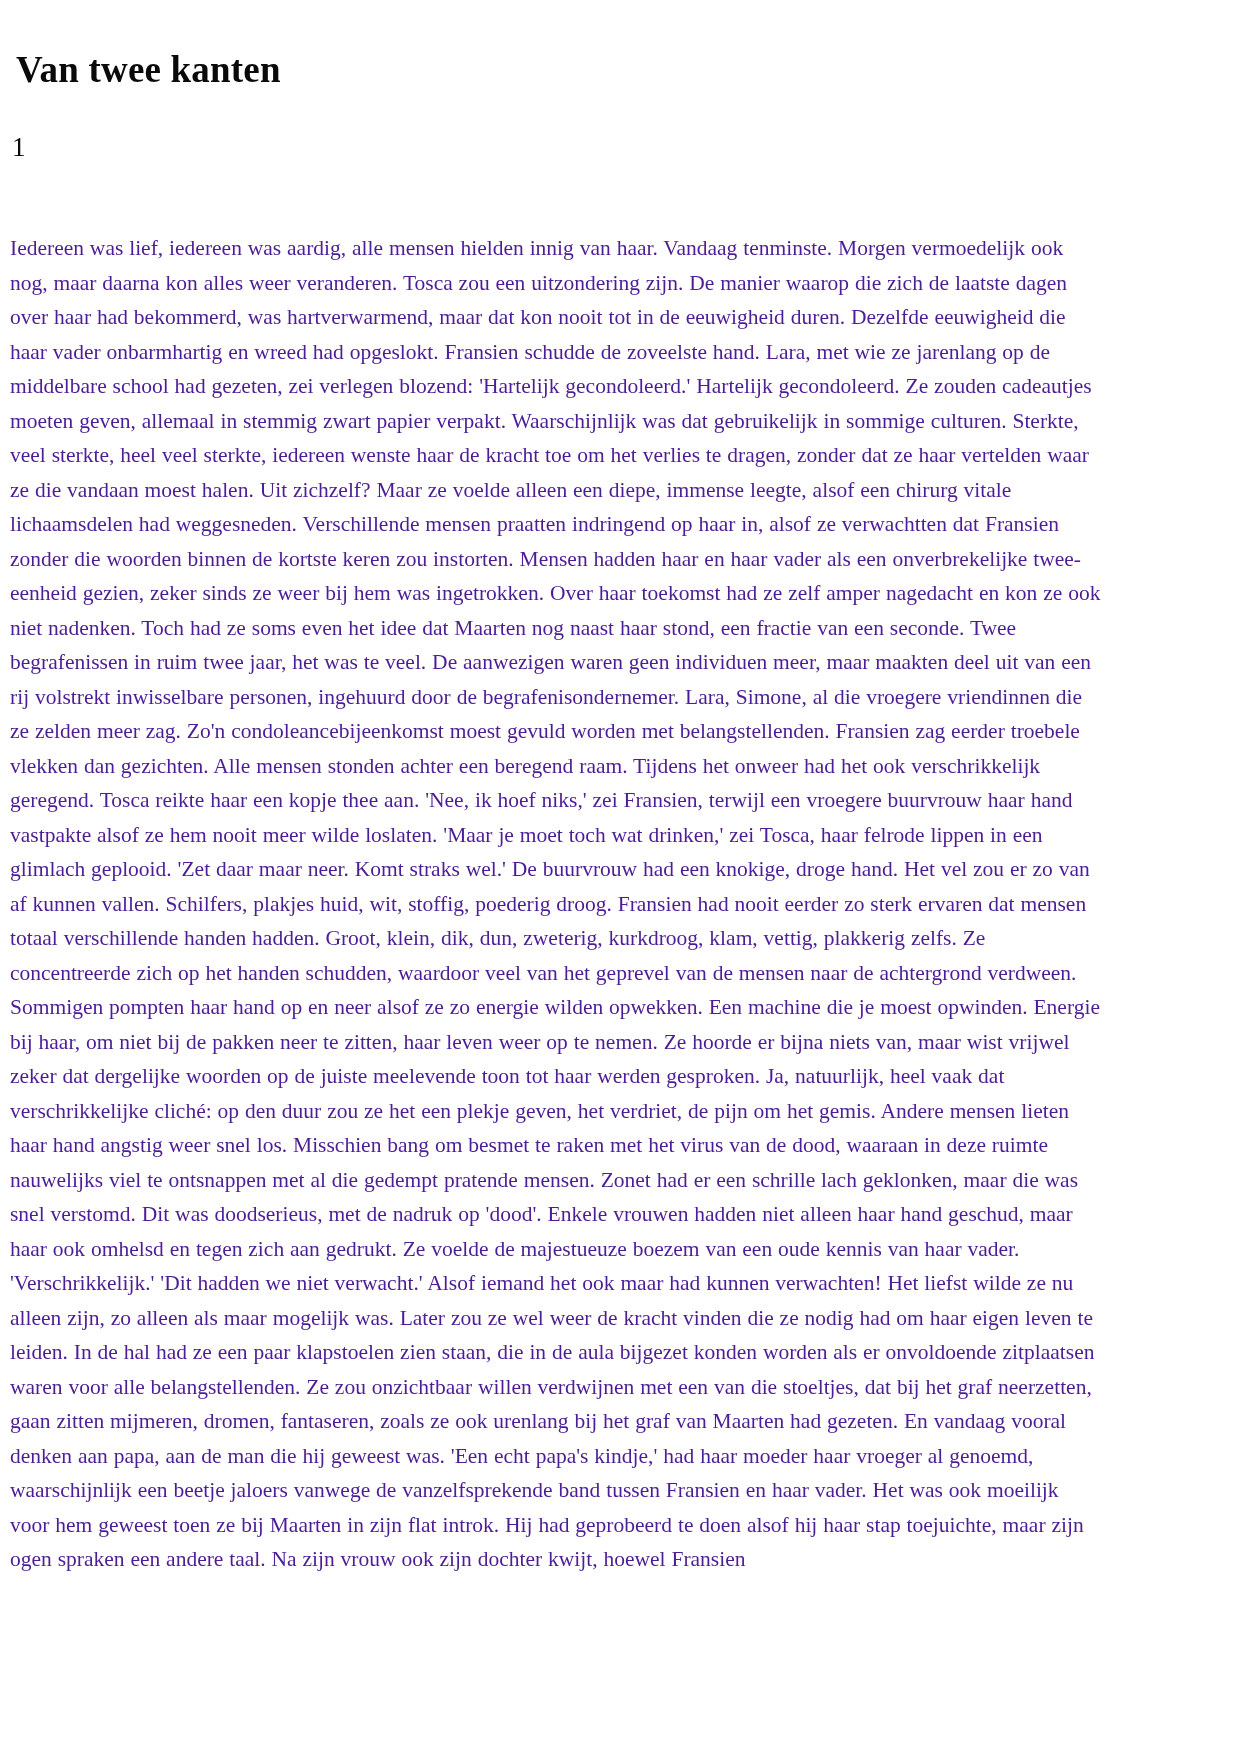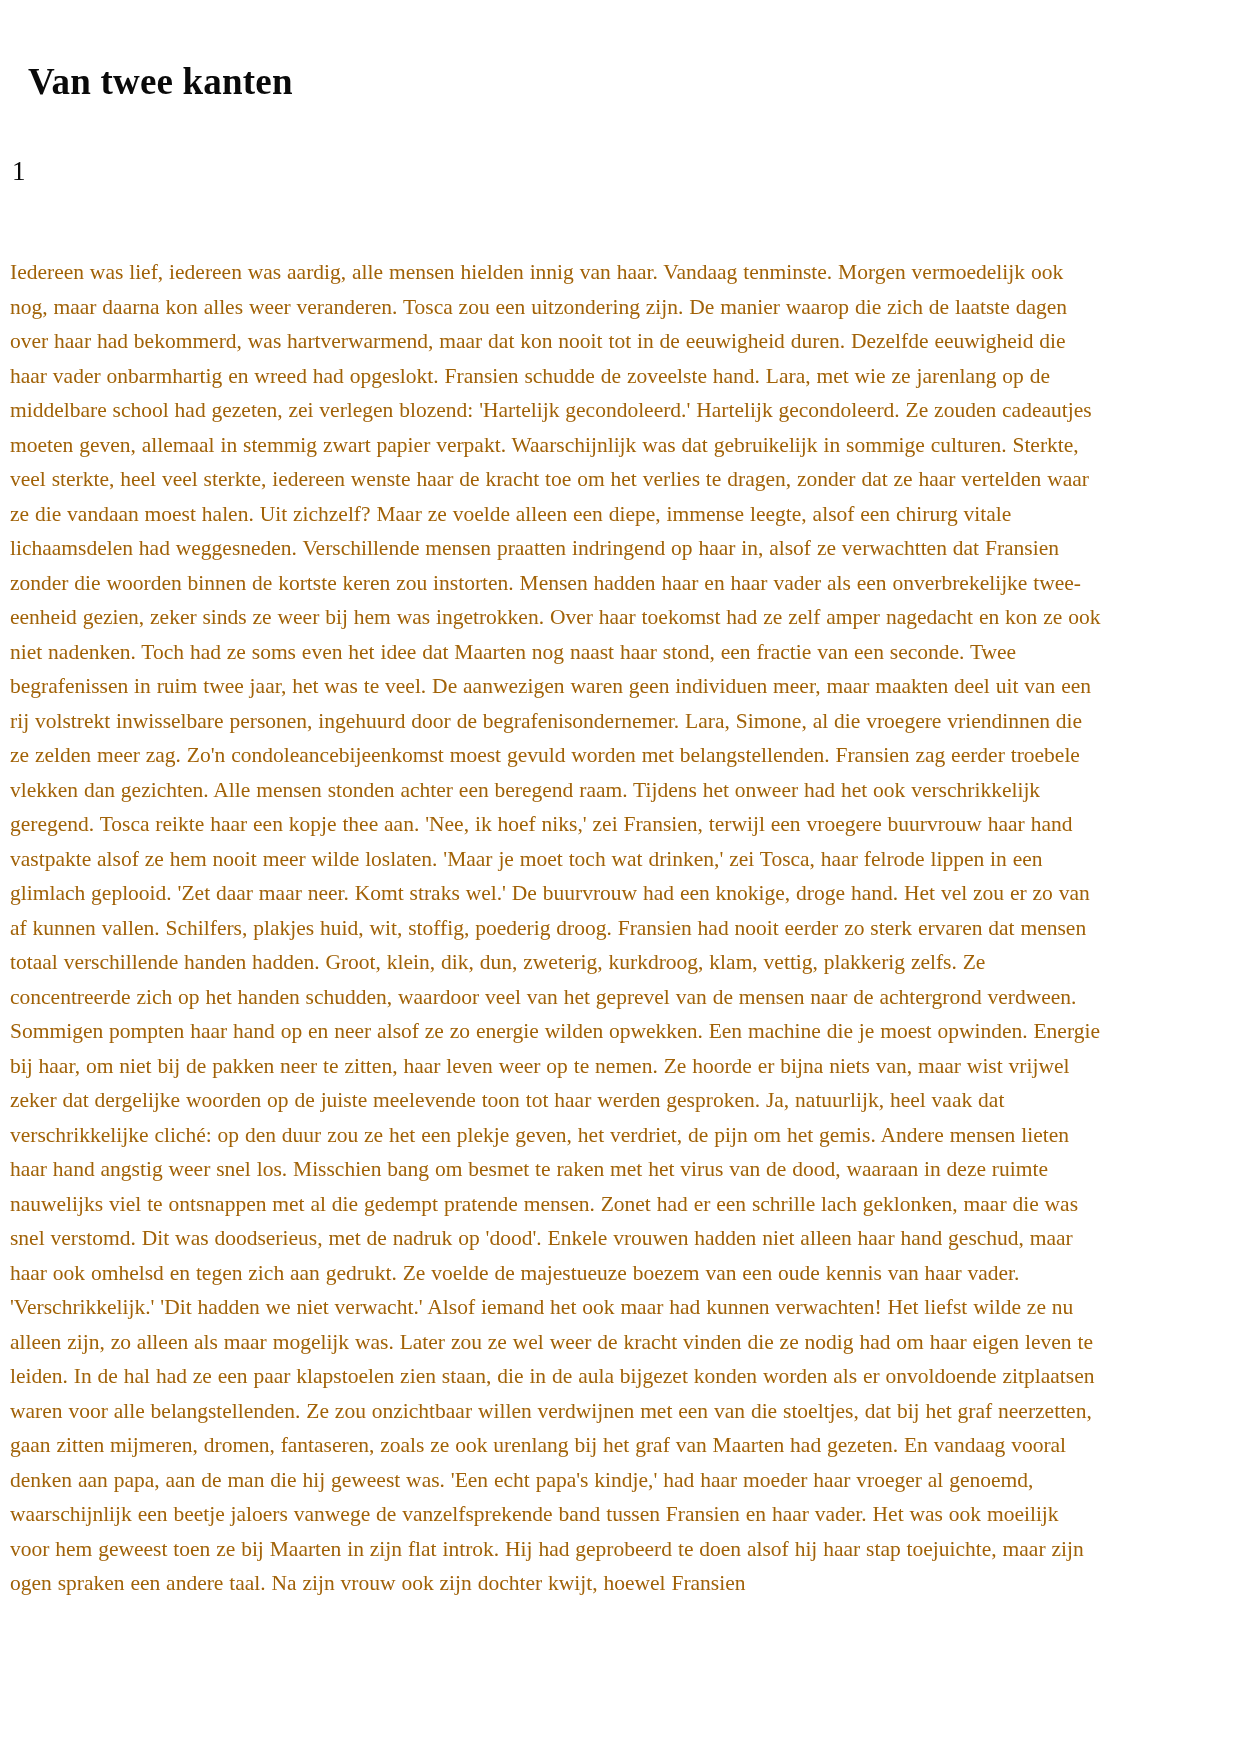--- a/index.html
+++ b/index.html
@@ -12,21 +12,21 @@
     position: relative;
     width: 1240px;
     height: 1752px;
     background: #ffffff;
     box-sizing: border-box;
     padding: 0 10px 0 10px;
     overflow: hidden;
     font-family: "Liberation Serif", serif;
   }
   .doc-title {
-    margin: 16px;
+    margin: 4px;
     padding-top: 47px;
     padding-left: 2px;
     font-family: "Liberation Serif", serif;
     font-size: 37px;
     font-weight: bold;
     line-height: 1.0;
     color: #0a0a0a;
     letter-spacing: 0.2px;
   }
   .chapter-number {
@@ -40,21 +40,21 @@
     color: #0a0a0a;
   }
   .body-text {
     margin: 0;
     padding-top: 70px;
     max-width: 1092px;
     font-family: "Liberation Serif", serif;
     font-size: 21.5px;
     line-height: 34.5px;
     text-align: left;
-    color: #a16207;
+    color: #4c1d95;
     word-spacing: 0.5px;
   }
 </style>
 </head>
 <body>
 
 <div class="page">
   <h1 class="doc-title">Van twee kanten</h1>
 
   <div class="chapter-number">1</div>

